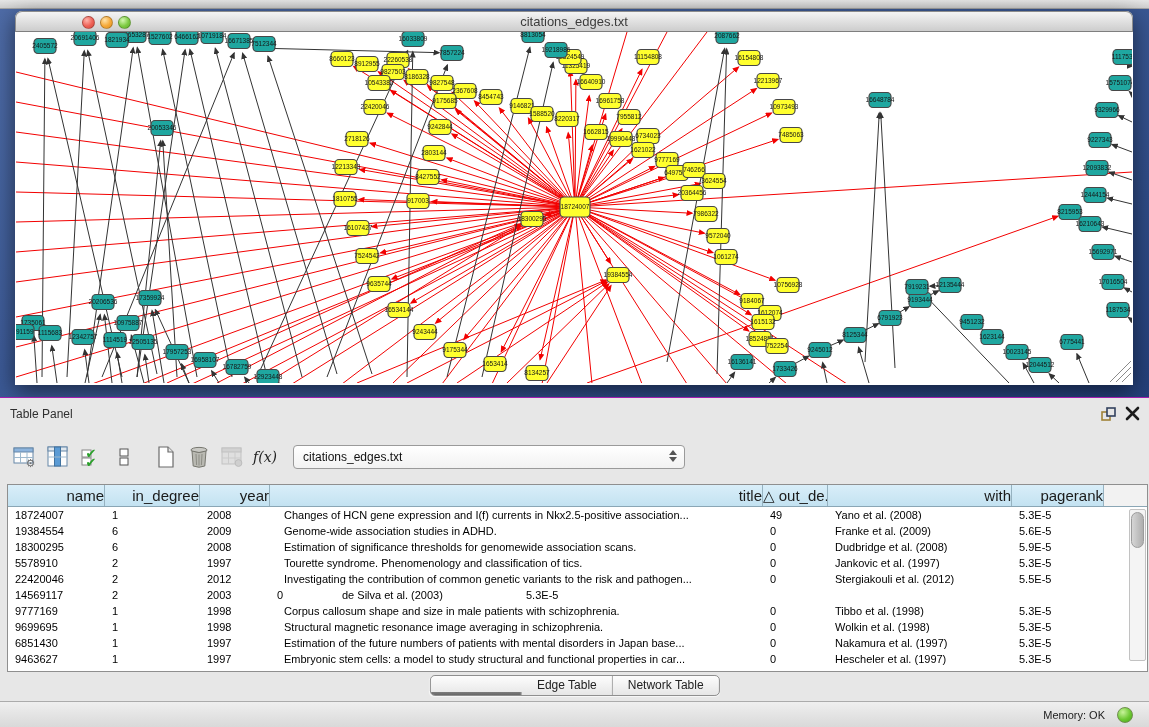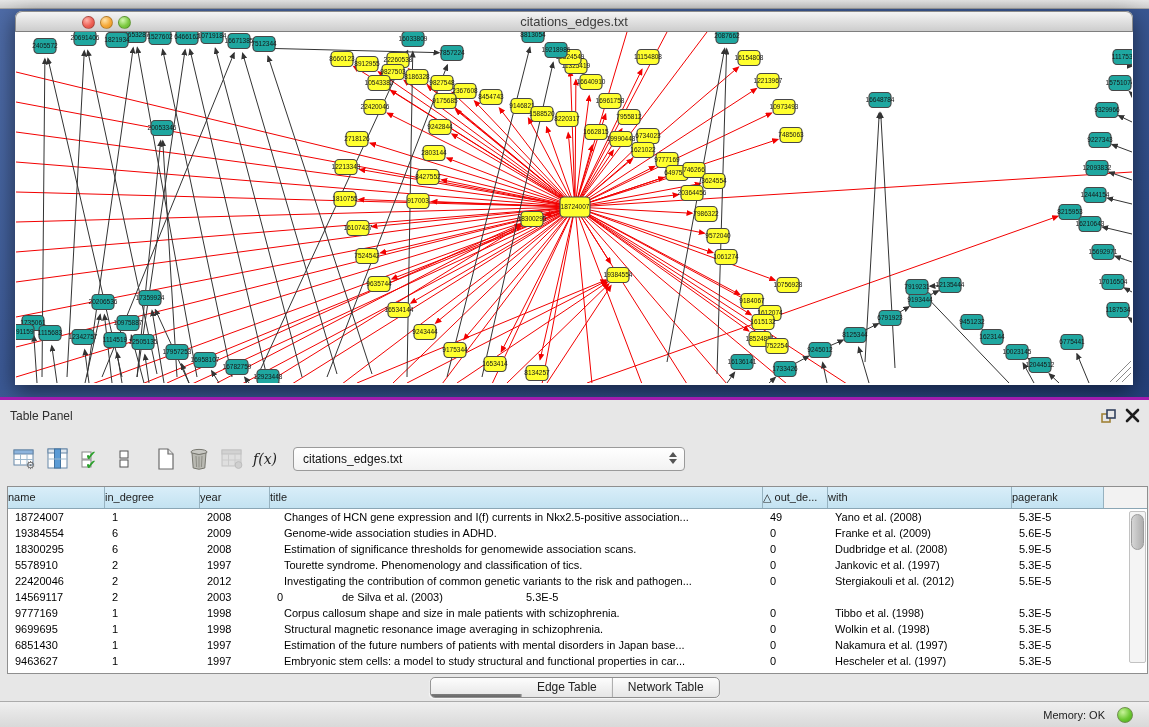--- a/index.html
+++ b/index.html
@@ -24,21 +24,21 @@
   .light { width:13px; height:13px; border-radius:50%; border:1px solid rgba(0,0,0,.25); }
   .light.red   { background:radial-gradient(circle at 35% 30%, #ffb3aa, #ee6156 55%, #d3473c); }
   .light.amber { background:radial-gradient(circle at 35% 30%, #ffe2a8, #f5a838 55%, #dd8f22); }
   .light.green { background:radial-gradient(circle at 35% 30%, #d3f7b0, #7ecb43 55%, #5fae2a); }
 
   #net-canvas { position:relative; margin:0 1px; width:1116px; height:351px; background:#ffffff; overflow:hidden; }
   #net-canvas svg { position:absolute; left:0; top:0; }
 
   
   #table-panel { position:absolute; left:0; top:397px; width:1149px; height:304px;
-    background:#e7e7e7; border-top:3px solid #a21caf;text-decoration:underline; }
+    background:#e7e7e7; border-top:1px solid #a21caf;text-decoration:underline; }
   #panel-header { position:relative; height:32px; }
   #panel-title { position:absolute; left:10px; top:9px; font-size:12px; color:#2f2f2f; }
   #panel-float { position:absolute; right:32px; top:8px; width:17px; height:17px; cursor:pointer; }
   #panel-close { position:absolute; right:9px; top:8px; width:15px; height:15px; cursor:pointer; }
 
   #toolbar { position:absolute; left:12px; top:44px; height:30px; display:flex; align-items:center; }
   .tool { width:26px; height:26px; display:flex; align-items:center; justify-content:center; margin-right:7px; }
   .tool.gap { margin-right:16px; }
   .tool svg { display:block; }
   #fx-icon { font-family:"DejaVu Serif","Liberation Serif",serif; font-style:italic; font-size:14px;
@@ -48,21 +48,21 @@
   #network-select-label { font-size:12px; color:#111; padding-left:9px; flex:1; }
   #select-arrows { position:absolute; right:7px; top:4px; display:flex; flex-direction:column; gap:2px; }
   #select-arrows .up    { width:0; height:0; border-left:4px solid transparent; border-right:4px solid transparent; border-bottom:5px solid #555; }
   #select-arrows .down  { width:0; height:0; border-left:4px solid transparent; border-right:4px solid transparent; border-top:5px solid #555; }
 
   
   #table-wrap { position:absolute; left:7px; top:86px; width:1141px; height:188px;
     background:#ffffff; border:1px solid #8f8f8f; }
   #table-header-row { display:flex; height:22px; background:linear-gradient(#d9eef9,#c3e2f1);
     border-bottom:1px solid #8aa6b5; }
-  .th { font-size:11px; color:#1b1b1b; text-align:left; line-height:21px;
+  .th { font-size:15px; color:#1b1b1b; text-align:right; line-height:21px;
     border-right:1px solid #96b2c0; overflow:hidden; white-space:nowrap; flex:none; }
   .th-fill { flex:1; background:#f2f2f2; border-right:none; }
   #table-body { position:absolute; left:0; top:22px; right:20px; bottom:0; overflow:hidden; }
   .tr { display:flex; height:16px; }
   .td { font-size:11px; color:#000; line-height:16px; padding-left:7px;
     white-space:nowrap; overflow:hidden; flex:none; }
   #table-scrollbar { position:absolute; right:1px; top:24px; bottom:10px; width:17px;
     background:#f4f4f4; border:1px solid #c2c2c2; border-radius:2px; }
   #scroll-thumb { position:absolute; left:1px; top:2px; width:13px; height:36px; border-radius:7px;
     background:linear-gradient(90deg,#cwhite,#bdbdbd); background:linear-gradient(90deg,#d6d6d6,#aeaeae);

